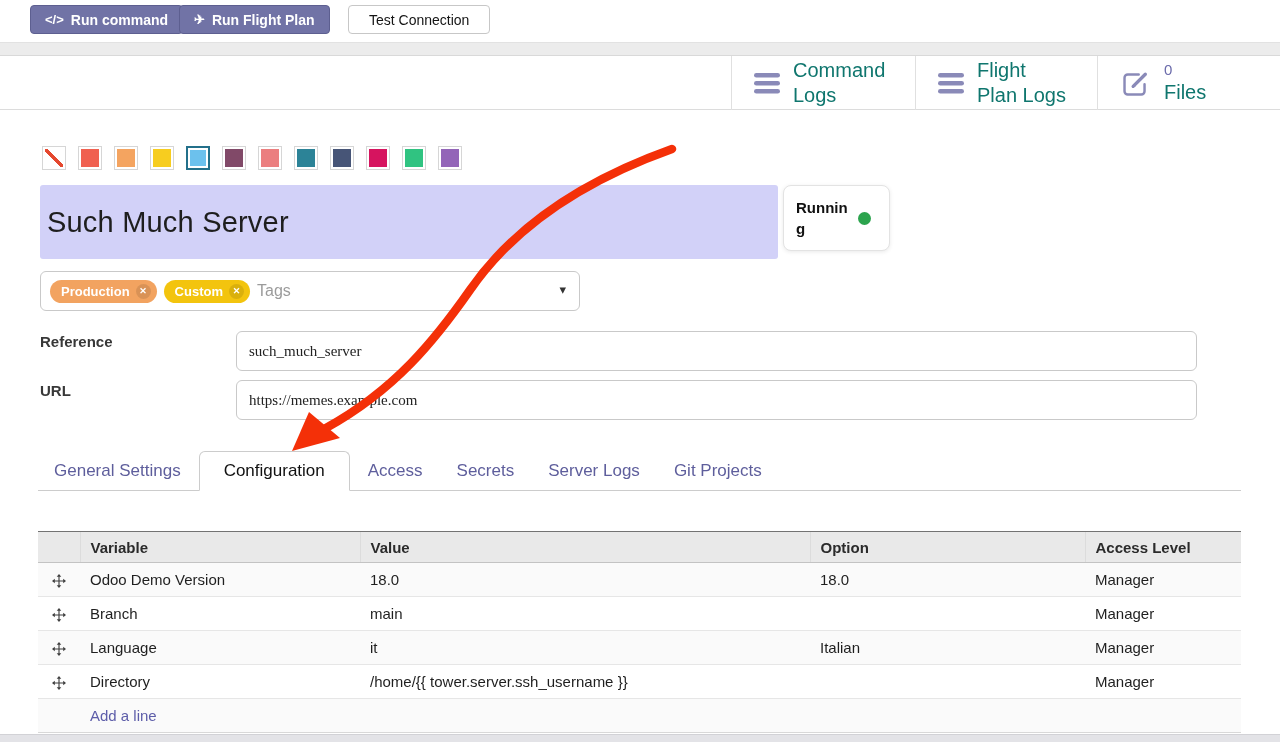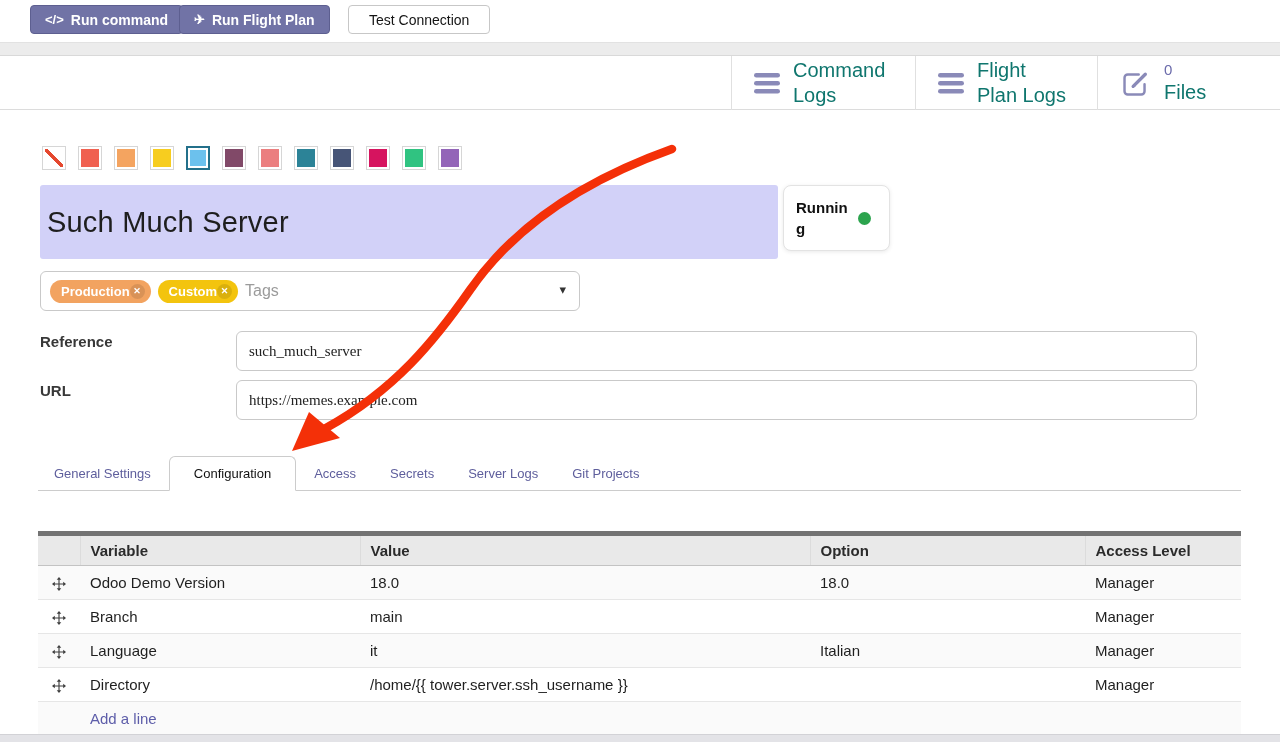--- a/index.html
+++ b/index.html
@@ -51,48 +51,48 @@
   .status-card { position:absolute; left:783px; top:185px; width:107px; height:66px; background:#fff;
                  border:1px solid #e3e3e3; border-radius:8px; box-shadow:0 1px 4px rgba(0,0,0,.09);
                  display:flex; align-items:center; gap:10px; padding:0 12px; cursor:pointer; }
   .status-text { font-size:15px; font-weight:bold; color:#111; width:52px; line-height:1.4; word-break:break-all; }
   .status-dot { width:13px; height:13px; border-radius:50%; }
 
   
   .tags-box { position:absolute; left:40px; top:271px; width:540px; height:40px;
               border:1px solid #c9c9c9; border-radius:6px; display:flex; align-items:center;
               gap:7px; padding:0 34px 0 9px; cursor:text; }
-  .tag-pill { display:inline-flex; align-items:center; height:23px; border-radius:12px;
+  .tag-pill { display:inline-flex; align-items:center; gap:6px; height:23px; border-radius:12px;
               padding:0 6px 0 11px; color:#fff; font-size:13px; font-weight:bold; cursor:pointer;justify-content:space-between; }
   .tag-x { width:15px; height:15px; border-radius:50%; background:rgba(0,0,0,.10); color:#fff;
            font-size:9px; display:inline-flex; align-items:center; justify-content:center; font-weight:bold; }
   .tags-placeholder { color:#9b9b9b; font-size:16px; }
   .tags-caret { position:absolute; right:13px; top:10px; font-size:13px; color:#333; cursor:pointer; }
 
   
   .field-label { position:absolute; left:40px; font-size:15px; font-weight:bold; color:#383838; }
   #label-reference { top:333px; }
   #label-url { top:382px; }
   .field-input { position:absolute; left:236px; width:961px; height:40px; border:1px solid #c9c9c9;
                  border-radius:6px; font-family:Liberation Serif, serif; font-size:15px; color:#222;
                  padding:0 12px; outline:none; background:#fff; }
   #input-reference { top:331px; }
   #input-url { top:380px; }
 
   
   .tab-bar { position:absolute; left:38px; top:452px; width:1203px; height:39px;
              border-bottom:1px solid #ccc; display:flex; align-items:flex-end; }
-  .tab { font-size:13px; color:#5e5e9c; padding:9px 16px; cursor:pointer; white-space:nowrap; margin-right:2px;text-align:right; }
+  .tab { font-size:17px; color:#5e5e9c; padding:9px 16px; cursor:pointer; white-space:nowrap; margin-right:2px;text-align:right; }
   .tab.active { background:#fff; color:#111; border:1px solid #ccc; border-bottom:1px solid #fff;
                 border-radius:6px 6px 0 0; margin-bottom:-1px; padding:9px 24px; }
 
   
   .config-table { position:absolute; left:38px; top:531px; width:1203px; border-collapse:collapse; }
   .config-table th { text-align:left; font-size:15px; color:#2b2b2b; background:#e9e9e9;
-                     border-top:5px solid #737373; border-bottom:1px solid #c3c3c3;
+                     border-top:1px solid #737373; border-bottom:1px solid #c3c3c3;
                      padding:6px 10px; height:31px; }
   .config-table th + th { border-left:1px solid #dcdcdc; }
   .config-table td { font-size:15px; color:#1f1f1f; padding:7px 10px; height:34px;
                      border-bottom:1px solid #e6e6e6; cursor:pointer; }
   .config-table tbody tr:nth-child(odd) { background:#fafafa; }
   .config-table tbody tr:nth-child(even) { background:#fff; }
   .handle-cell { text-align:center; cursor:grab; }
   .handle-cell svg { display:inline-block; vertical-align:middle; }
   .add-line-row td { background:#fafafa; border-bottom:1px solid #d8d8d8; }
   .add-line-link { color:#5d5da9; font-size:15px; text-decoration:none; cursor:pointer; }

